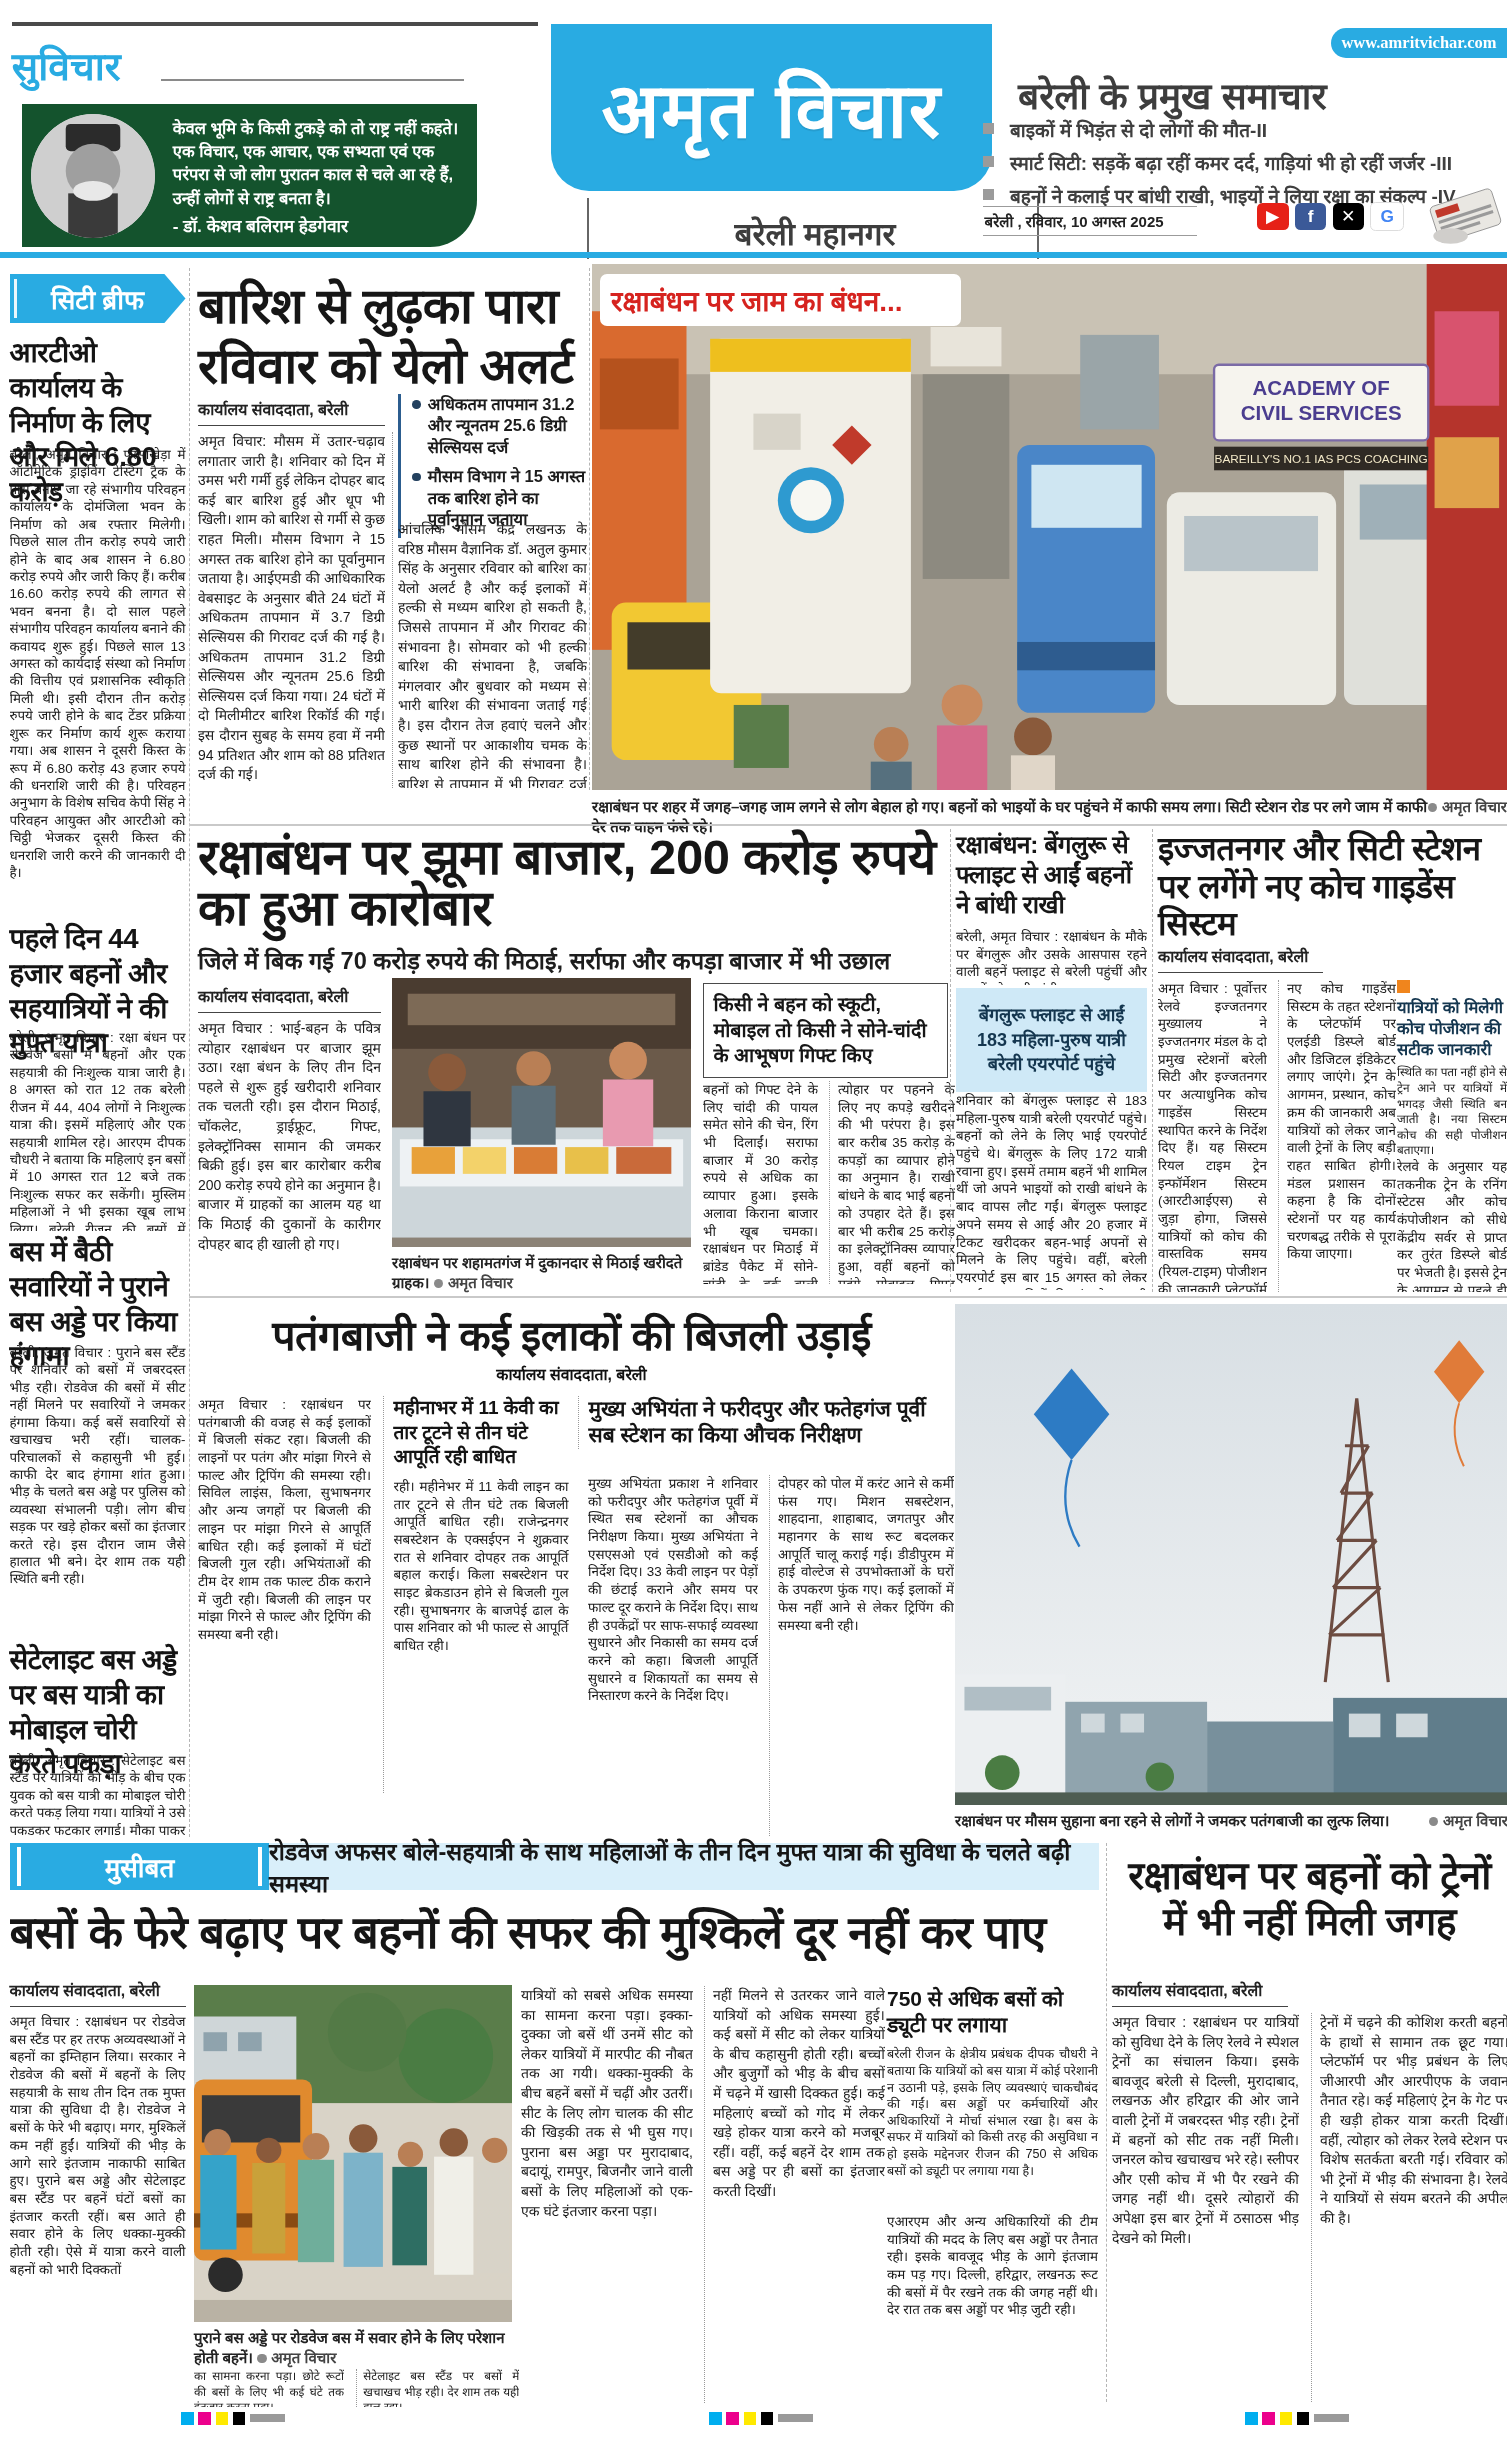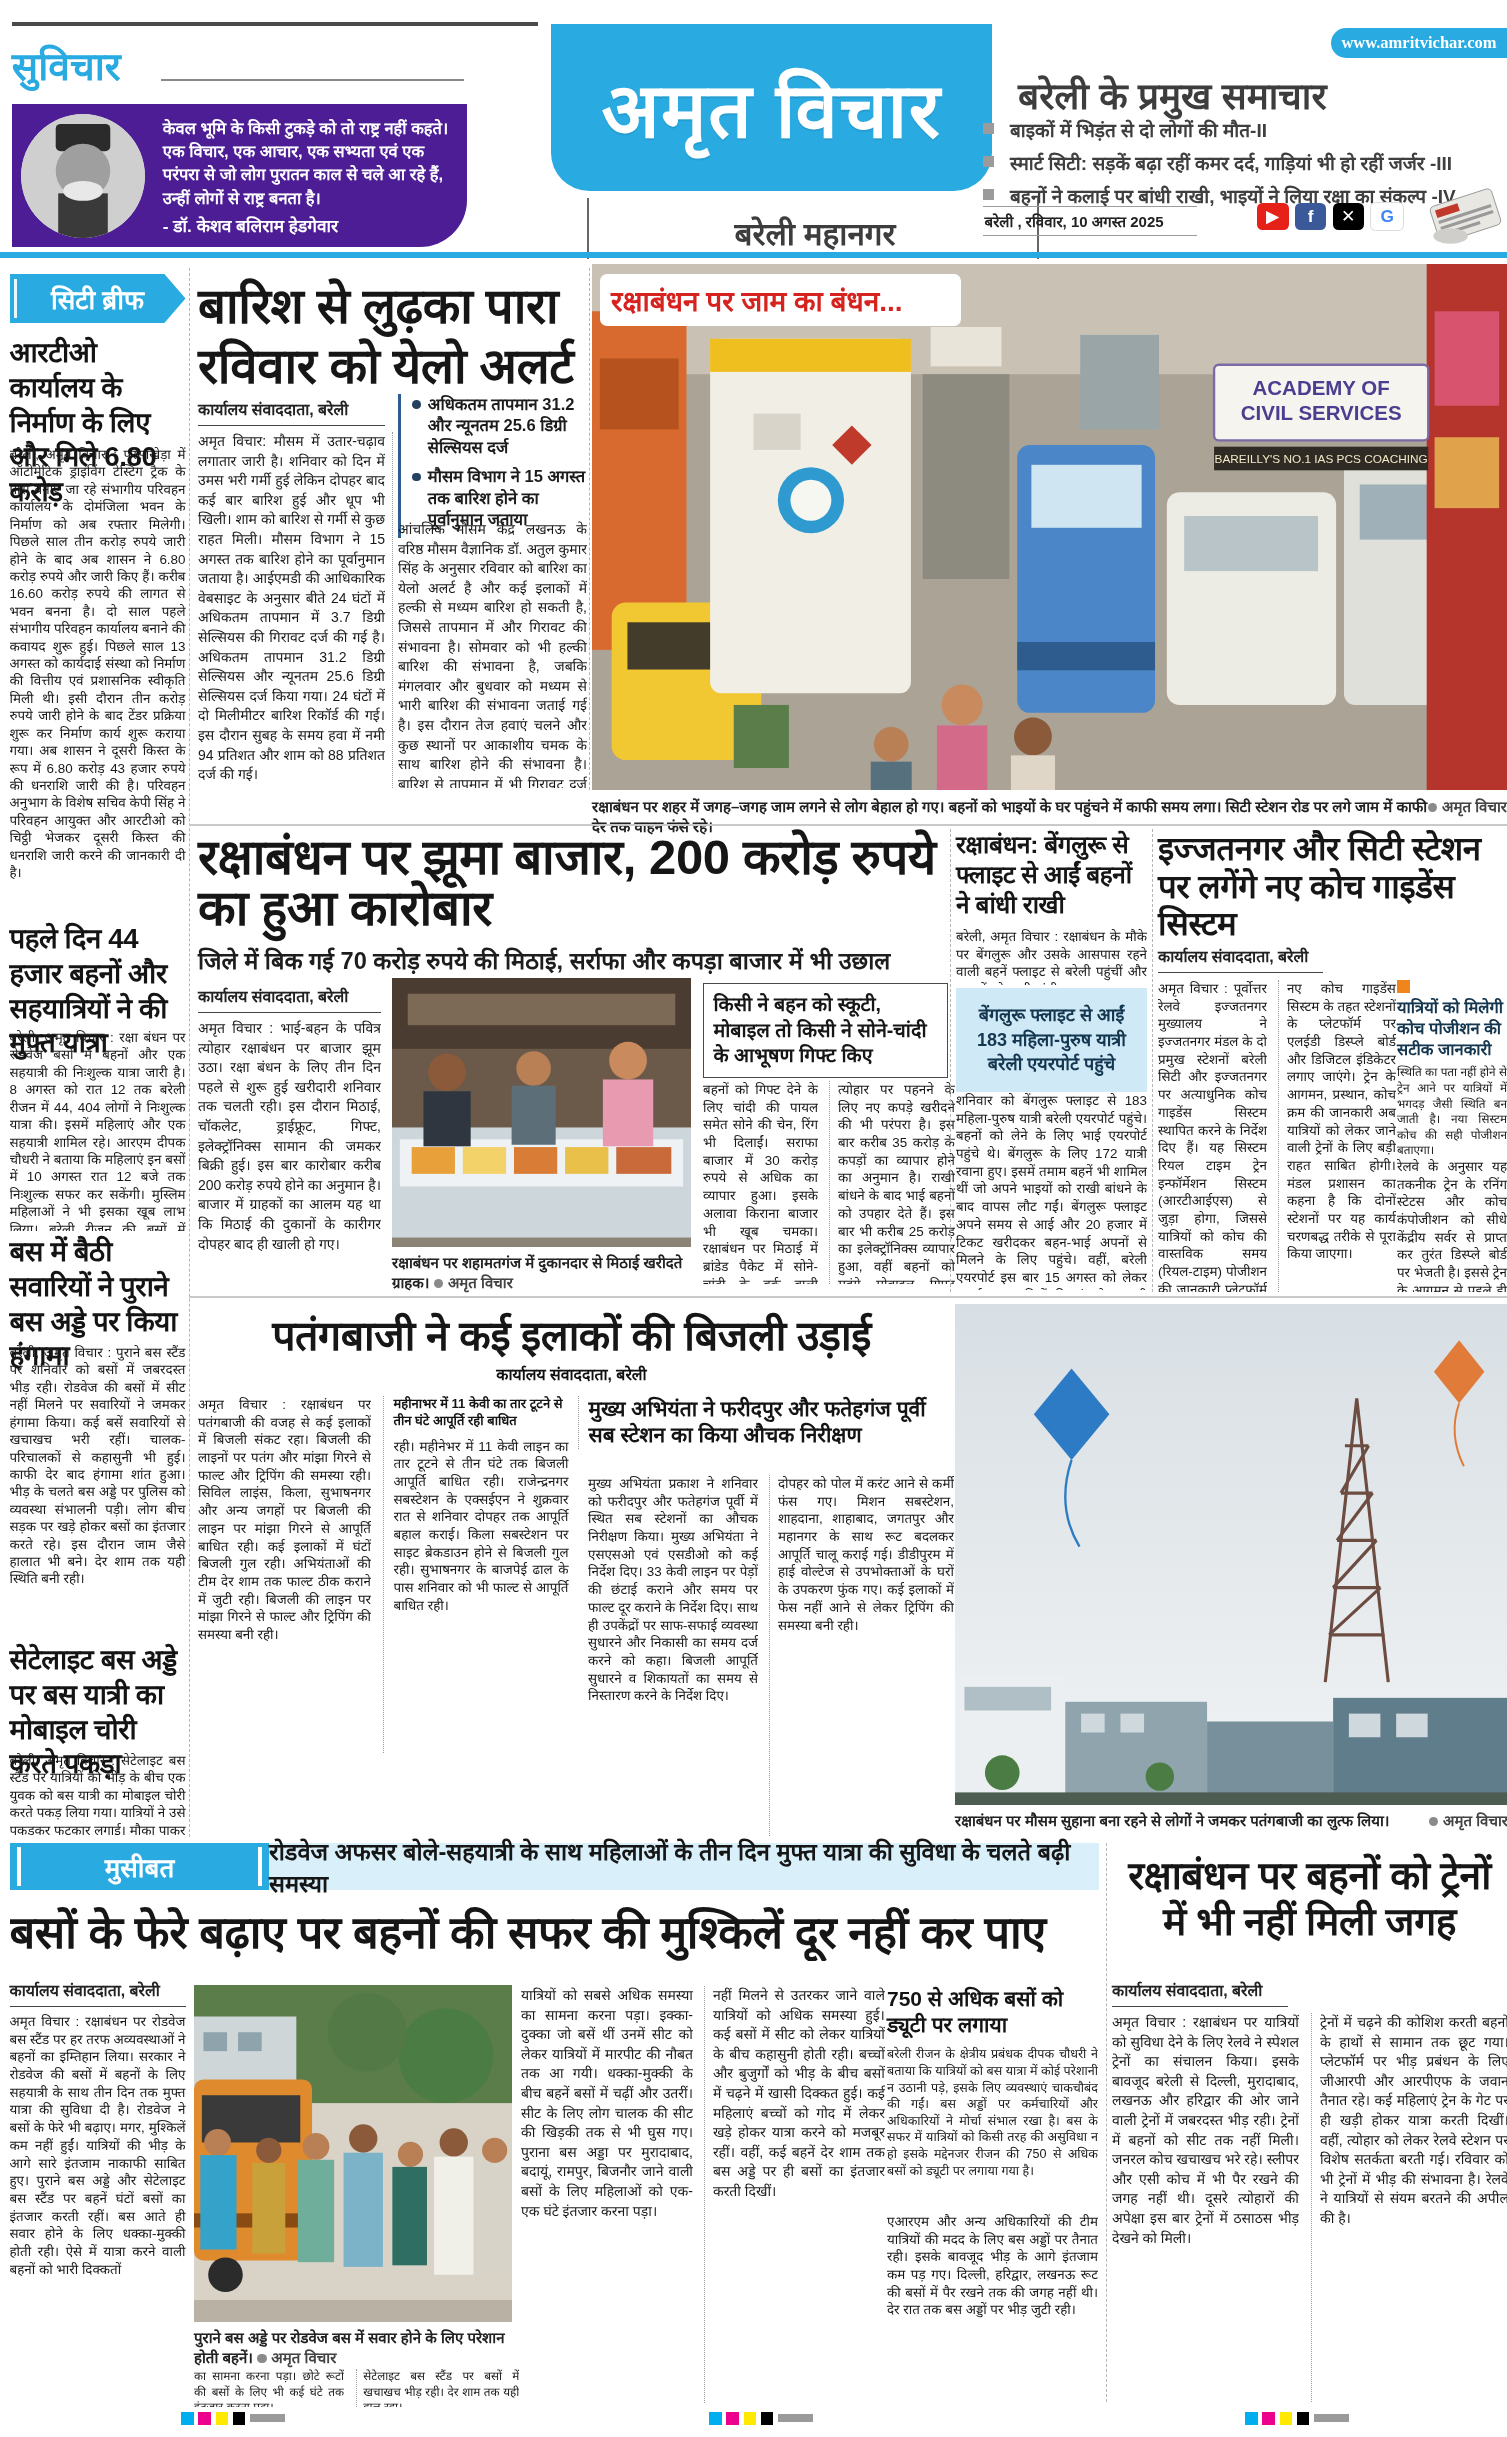--- a/index.html
+++ b/index.html
@@ -12,21 +12,21 @@
   .body-txt18{font-size:14px;line-height:1.4;text-align:justify;overflow:hidden;color:#191919;}
   .byline{font-weight:700;font-size:15.8px;color:#222;border-bottom:1.6px solid #444;padding-bottom:4.7px;}
   .caption{font-size:15px;font-weight:700;color:#222;}
   .credit{font-weight:700;color:#444;white-space:nowrap;}
   .credit .dot{display:inline-block;width:9.5px;height:9.5px;border-radius:50%;background:#8a8a8a;margin-right:4.7px;}
   .vdash{border-left:1.6px dashed #b5b5b5;width:0;}
   .vdot{border-left:0.8px dotted #999;width:0;}
   .hrule{background:#c9c9c9;height:1.6px;}
   
   .suvichar-t{font-size:39px;font-weight:800;color:#29abe2;}
-  .quote-box{background:#4c1d95;border-radius:0 0 47px 0;}
+  .quote-box{background:#14532d;border-radius:0 0 47px 0;margin-left:10px;}
   .portrait{width:124px;height:124px;border-radius:50%;background:#d9d9d9;overflow:hidden;}
   .quote-txt{color:#fff;font-weight:700;font-size:16.5px;line-height:1.42;}
   .masthead{background:#29abe2;border-radius:0 0 38px 38px;display:flex;align-items:center;justify-content:center;}
   .masthead span{color:#fff;font-weight:800;font-size:76px;letter-spacing:1.6px;text-shadow:0 1.6px 0 rgba(0,0,0,.08);}
   .edition{font-size:31.5px;font-weight:800;color:#3d3d3d;text-align:center;}
   .vbar{width:2.4px;background:#666;}
   .webtab{background:#29abe2;border-radius:15.8px 0 0 15.8px;color:#fff;font-weight:700;
           font-family:"Liberation Serif","DejaVu Serif",serif;font-size:16.5px;display:flex;align-items:center;justify-content:center;}
   .topnews-title{font-size:37px;font-weight:800;color:#3d3d3d;}
   .topnews li{list-style:none;font-size:19px;font-weight:700;color:#3f3f3f;margin-bottom:7px;position:relative;padding-left:27px;}
@@ -260,21 +260,21 @@
     <div class="body-txt" style="margin-top:6.3px;font-size:11.8px;">स्थिति का पता नहीं होने से ट्रेन आने पर यात्रियों में भगदड़ जैसी स्थिति बन जाती है। नया सिस्टम कोच की सही पोजीशन बताएगा।</div>
   </div>
   <div class="abs body-txt" style="left:1397px;top:1158px;width:110px;height:134px;">रेलवे के अनुसार यह तकनीक ट्रेन के रनिंग स्टेटस और कोच कंपोजीशन को सीधे केंद्रीय सर्वर से प्राप्त कर तुरंत डिस्प्ले बोर्ड पर भेजती है। इससे ट्रेन के आगमन से पहले ही यात्री अपने कोच के निर्धारित स्थान पर पहुंच सकेंगे। इससे भीड़ प्रबंधन में भी मदद मिलेगी। यह सुविधा यूनिफाइड कंट्रोल रूम से जुड़ी होगी।</div>
 
   <div class="abs hrule" style="left:189px;top:1296px;width:1319px;"></div>
 
   <div class="abs headline" style="left:198px;top:1306px;width:747px;font-size:41px;text-align:center;">पतंगबाजी ने कई इलाकों की बिजली उड़ाई</div>
   <div class="abs bold" style="left:198px;top:1363px;width:747px;text-align:center;font-size:15.8px;">कार्यालय संवाददाता, बरेली</div>
   <div class="abs body-txt" style="left:198px;top:1396px;width:173px;height:440px;">अमृत विचार : रक्षाबंधन पर पतंगबाजी की वजह से कई इलाकों में बिजली संकट रहा। बिजली की लाइनों पर पतंग और मांझा गिरने से फाल्ट और ट्रिपिंग की समस्या रही। सिविल लाइंस, किला, सुभाषनगर और अन्य जगहों पर बिजली की लाइन पर मांझा गिरने से आपूर्ति बाधित रही। कई इलाकों में घंटों बिजली गुल रही। अभियंताओं की टीम देर शाम तक फाल्ट ठीक कराने में जुटी रही। बिजली की लाइन पर मांझा गिरने से फाल्ट और ट्रिपिंग की समस्या बनी रही।</div>
   <div class="abs" style="left:383px;top:1396px;width:175px;border-left:0.8px dotted #999;padding-left:9.5px;">
-    <div style="font-size:13px;font-weight:800;line-height:1.3;color:#141414;">महीनाभर में 11 केवी का तार टूटने से तीन घंटे आपूर्ति रही बाधित</div>
+    <div style="font-size:19px;font-weight:800;line-height:1.3;color:#141414;">महीनाभर में 11 केवी का तार टूटने से तीन घंटे आपूर्ति रही बाधित</div>
     <div class="body-txt" style="margin-top:7.9px;height:315px;">रही। महीनेभर में 11 केवी लाइन का तार टूटने से तीन घंटे तक बिजली आपूर्ति बाधित रही। राजेन्द्रनगर सबस्टेशन के एक्सईएन ने शुक्रवार रात से शनिवार दोपहर तक आपूर्ति बहाल कराई। किला सबस्टेशन पर साइट ब्रेकडाउन होने से बिजली गुल रही। सुभाषनगर के बाजपेई ढाल के पास शनिवार को भी फाल्ट से आपूर्ति बाधित रही।</div>
   </div>
   <div class="abs" style="left:578px;top:1396px;width:367px;">
     <div style="font-size:21px;font-weight:800;line-height:1.25;color:#141414;border-left:0.8px dotted #999;padding-left:9.5px;">मुख्य अभियंता ने फरीदपुर और फतेहगंज पूर्वी सब स्टेशन का किया औचक निरीक्षण</div>
   </div>
   <div class="abs body-txt" style="left:588px;top:1475px;width:170px;height:361px;">मुख्य अभियंता प्रकाश ने शनिवार को फरीदपुर और फतेहगंज पूर्वी में स्थित सब स्टेशनों का औचक निरीक्षण किया। मुख्य अभियंता ने एसएसओ एवं एसडीओ को कई निर्देश दिए। 33 केवी लाइन पर पेड़ों की छंटाई कराने और समय पर फाल्ट दूर कराने के निर्देश दिए। साथ ही उपकेंद्रों पर साफ-सफाई व्यवस्था सुधारने और निकासी का समय दर्ज करने को कहा। बिजली आपूर्ति सुधारने व शिकायतों का समय से निस्तारण करने के निर्देश दिए।</div>
   <div class="abs body-txt" style="left:769px;top:1475px;width:176px;height:361px;border-left:0.8px dotted #999;padding-left:7.9px;">दोपहर को पोल में करंट आने से कर्मी फंस गए। मिशन सबस्टेशन, शाहदाना, शाहाबाद, जगतपुर और महानगर के साथ रूट बदलकर आपूर्ति चालू कराई गई। डीडीपुरम में हाई वोल्टेज से उपभोक्ताओं के घरों के उपकरण फुंक गए। कई इलाकों में फेस नहीं आने से लेकर ट्रिपिंग की समस्या बनी रही।</div>
 
   <div class="abs photo" style="left:955px;top:1304px;width:553px;height:501px;">
     <svg viewBox="0 0 702 636" preserveAspectRatio="none">

